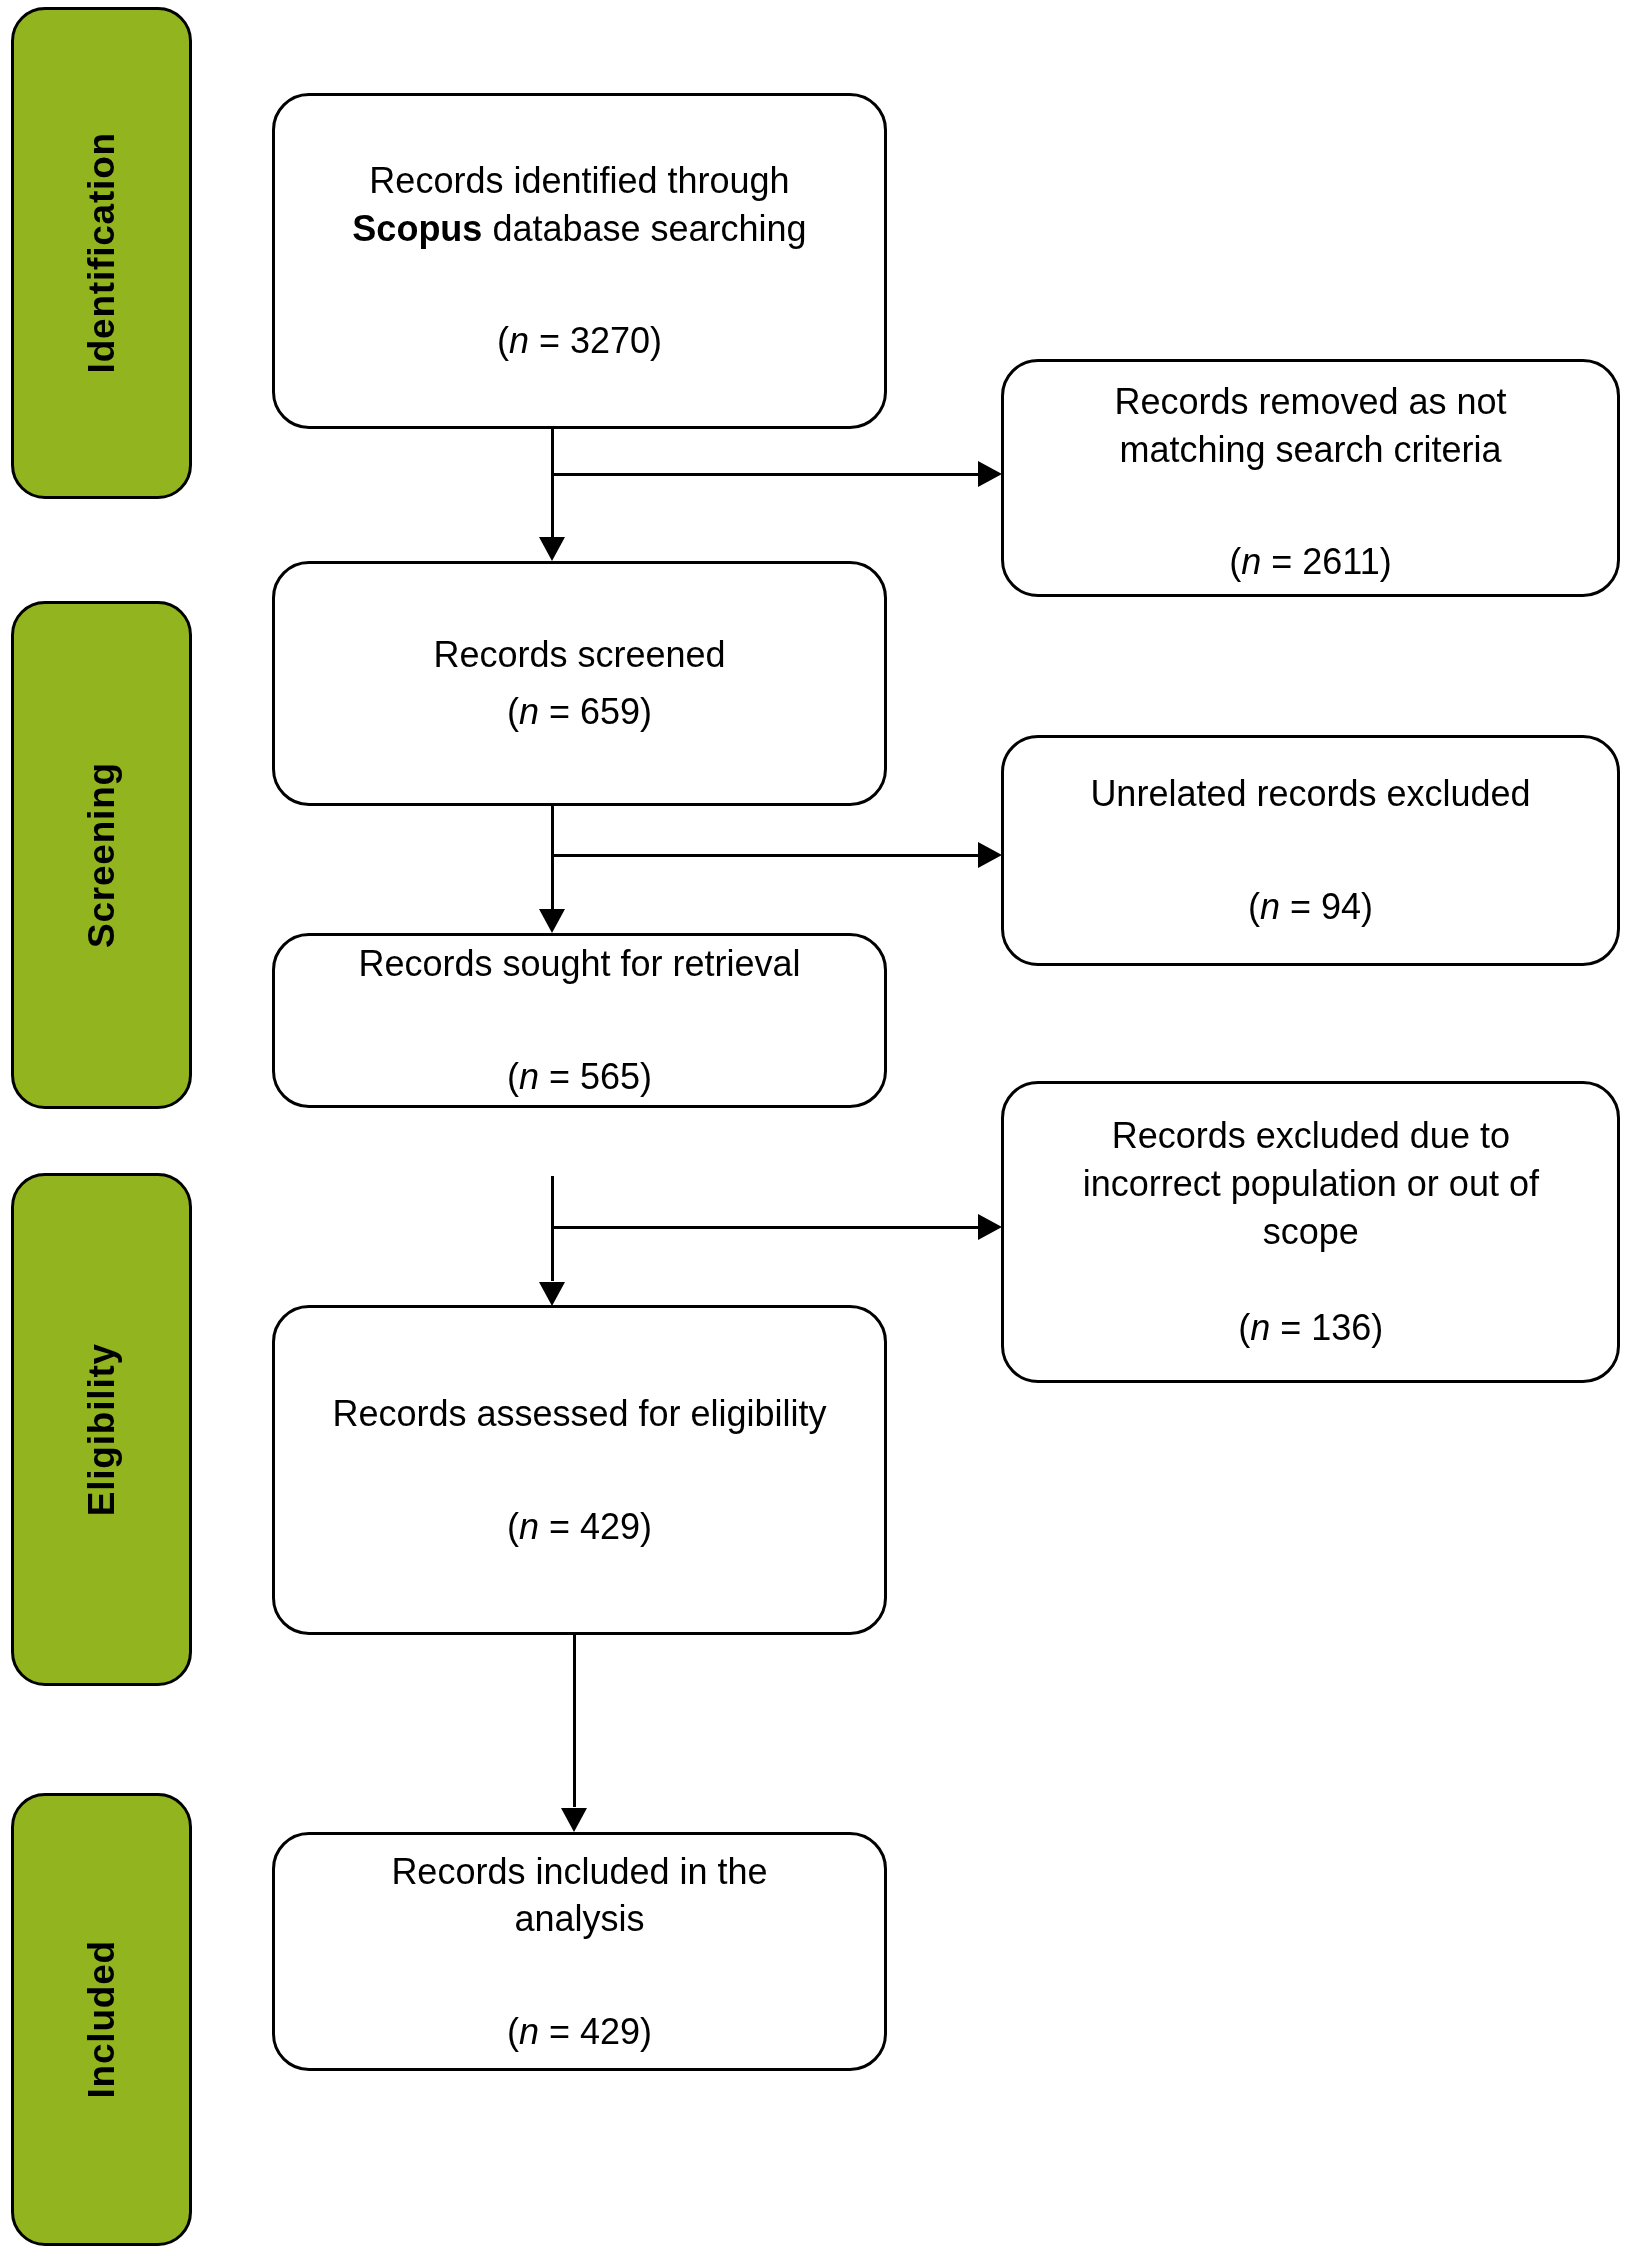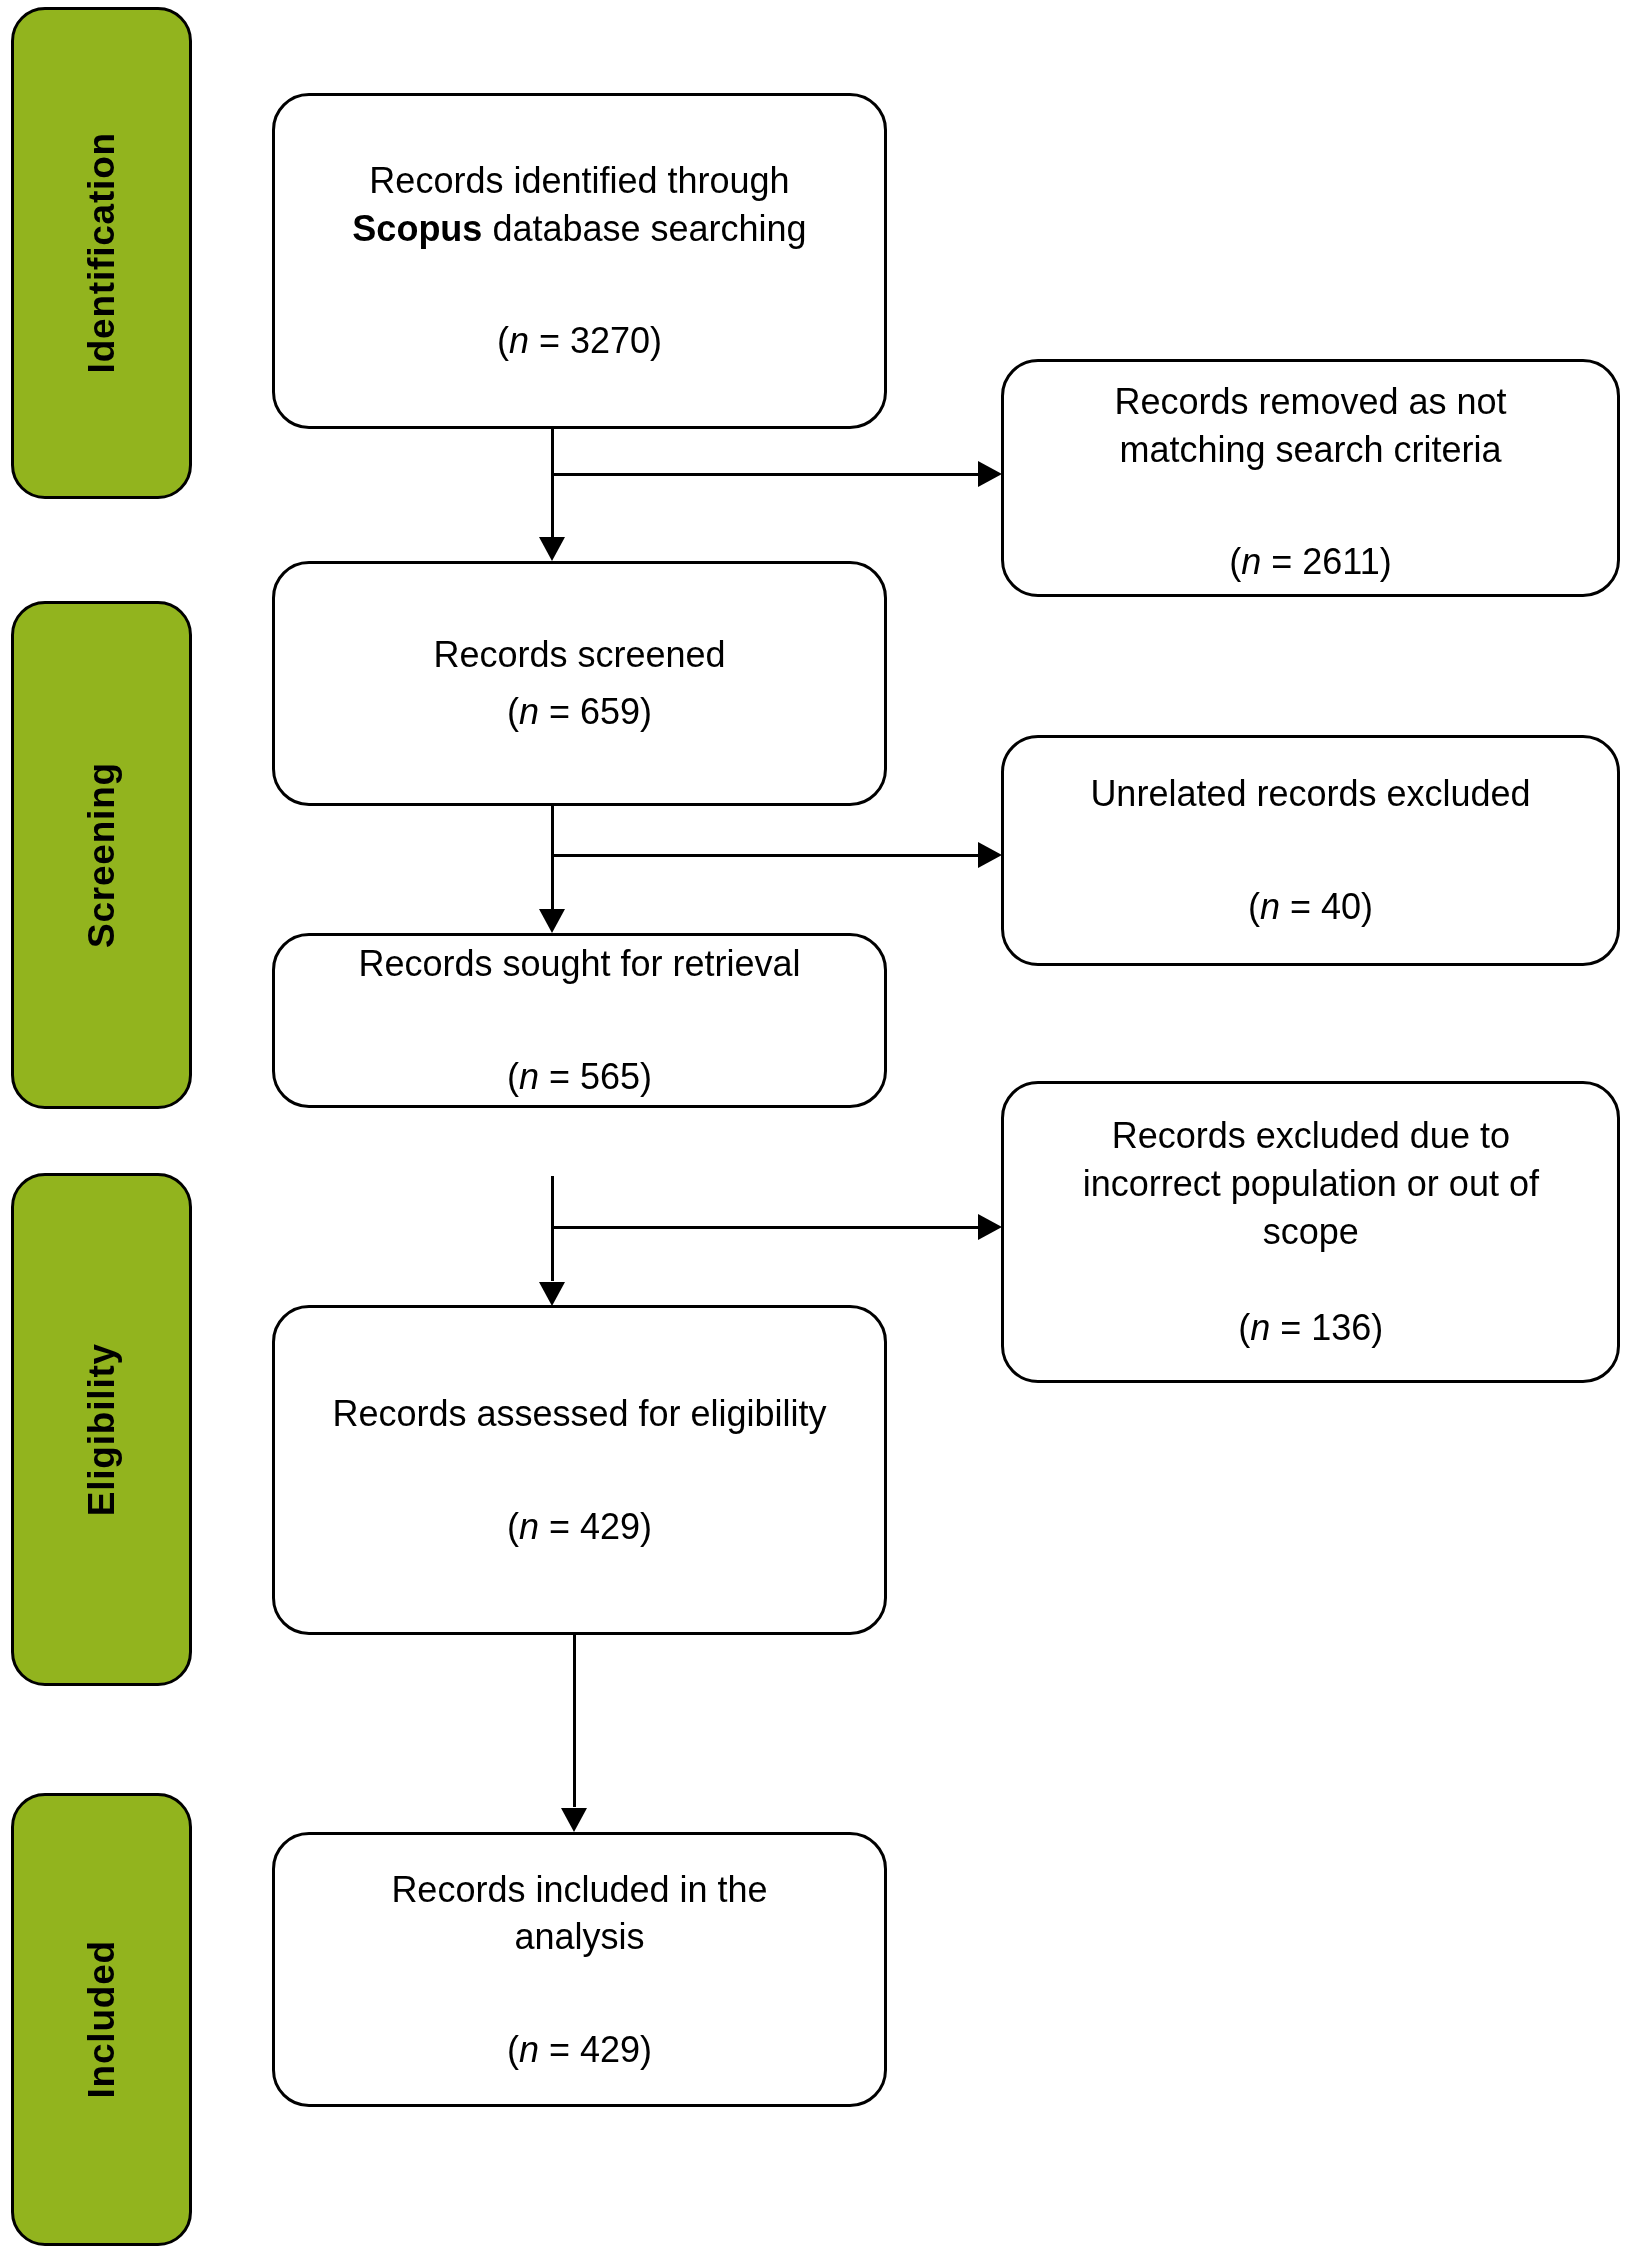--- a/index.html
+++ b/index.html
@@ -96,41 +96,41 @@
     <div class="nline"><span>(</span><i>n</i><span> = 565)</span></div>
   </div>
 
   <div class="fbox" style="left:272px;top:1305px;width:615px;height:330px;">
     <div class="title">
       <div><span>Records assessed for eligibility</span></div>
     </div>
     <div class="nline"><span>(</span><i>n</i><span> = 429)</span></div>
   </div>
 
-  <div class="fbox" style="left:272px;top:1832px;width:615px;height:275px;">
+  <div class="fbox" style="left:272px;top:1832px;width:615px;height:239px;">
     <div class="title">
       <div><span>Records included in the</span></div>
       <div><span>analysis</span></div>
     </div>
     <div class="nline"><span>(</span><i>n</i><span> = 429)</span></div>
   </div>
 
   <div class="fbox" style="left:1001px;top:359px;width:619px;height:238px;justify-content:flex-end;">
     <div class="title">
       <div><span>Records removed as not</span></div>
       <div><span>matching search criteria</span></div>
     </div>
     <div class="nline"><span>(</span><i>n</i><span> = 2611)</span></div>
   </div>
 
   <div class="fbox" style="left:1001px;top:735px;width:619px;height:231px;">
     <div class="title">
       <div><span>Unrelated records excluded</span></div>
     </div>
-    <div class="nline"><span>(</span><i>n</i><span> = 40)</span></div>
+    <div class="nline"><span>(</span><i>n</i><span> = 94)</span></div>
   </div>
 
   <div class="fbox" style="left:1001px;top:1081px;width:619px;height:302px;row-gap:49px;padding-left:20px;">
     <div class="title">
       <div><span>Records excluded due to</span></div>
       <div><span>incorrect population or out of</span></div>
       <div><span>scope</span></div>
     </div>
     <div class="nline"><span>(</span><i>n</i><span> = 136)</span></div>
   </div>

